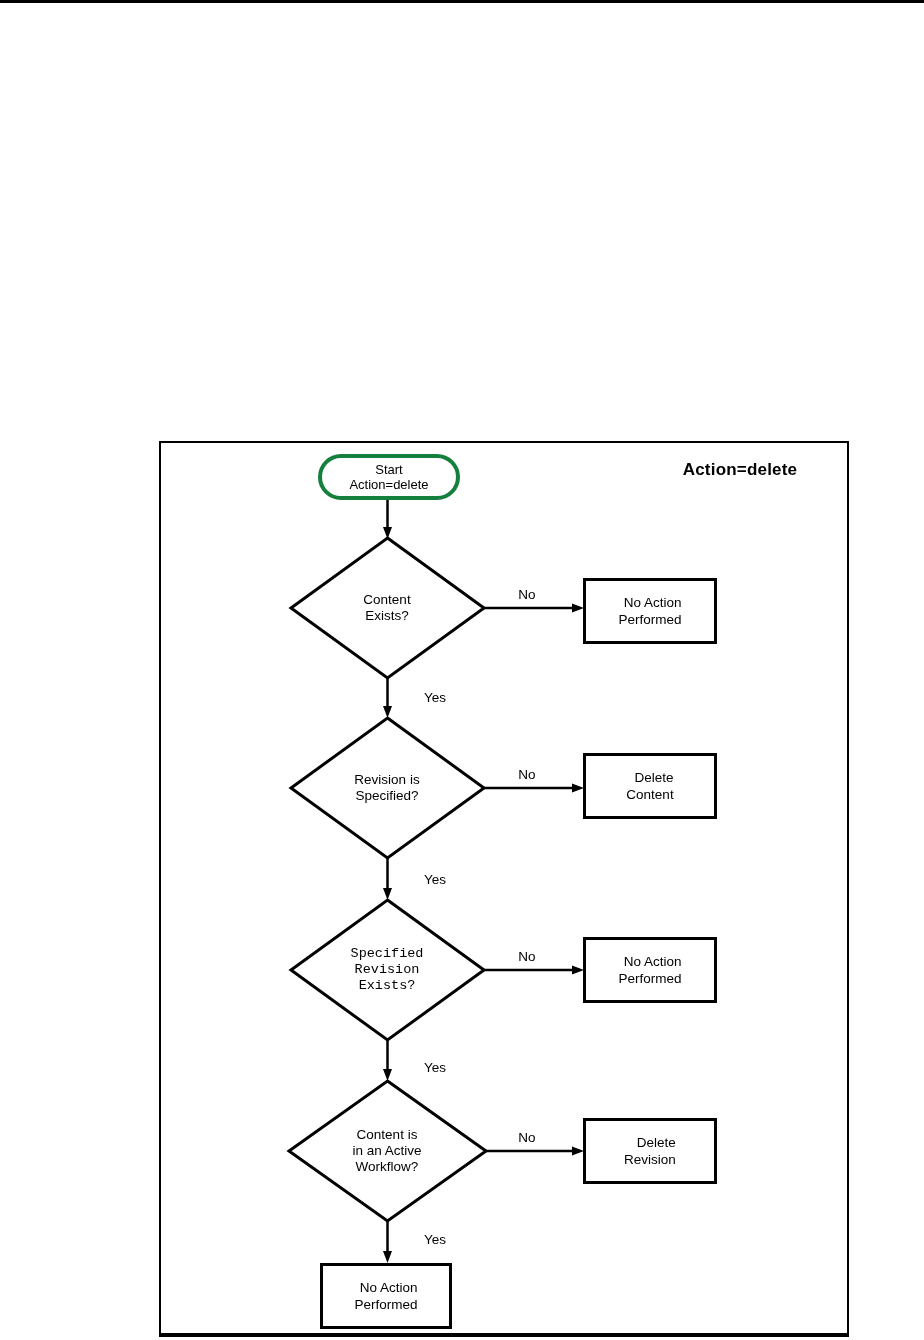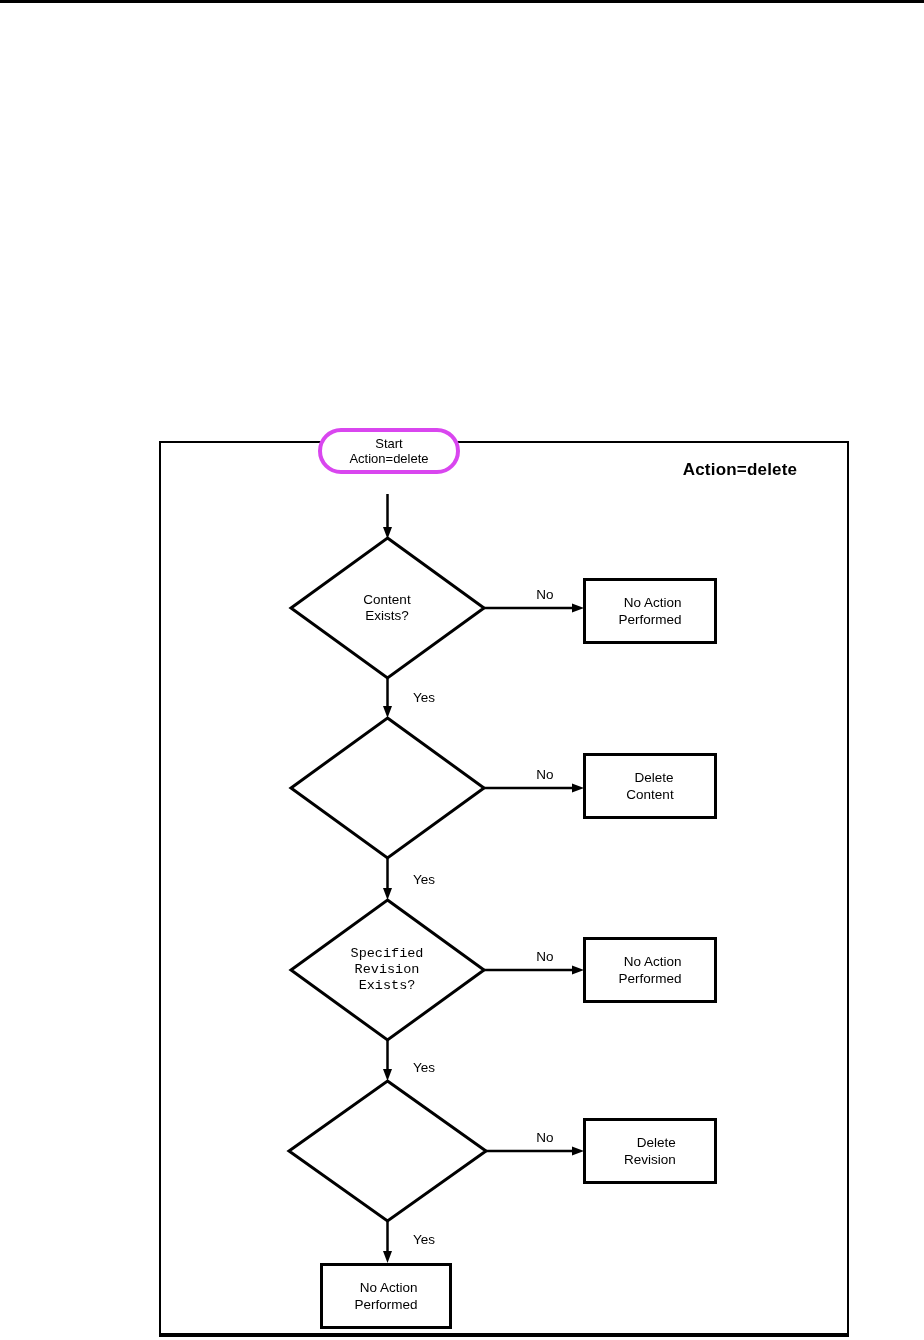--- a/index.html
+++ b/index.html
@@ -36,24 +36,24 @@
     position: absolute;
     left: 640px; top: 460px;
     width: 200px;
     text-align: center;
     font-size: 17px;
     font-weight: bold;
     letter-spacing: 0.2px;
   }
   .start-node {
     position: absolute;
-    left: 318px; top: 428px;
+    left: 318px; top: 454px;
     width: 142px; height: 46px;
     box-sizing: border-box;
-    border: 4px solid #d946ef;
+    border: 4px solid #15803d;
     border-radius: 23px;
     background: #ffffff;
     display: flex;
     align-items: center;
     justify-content: center;
     z-index: 3;
   }
   .start-node .node-text {
     font-size: 13px;
     line-height: 15px;
@@ -100,32 +100,32 @@
     z-index: 3;
   }
   .result-box .node-text, .end-node .node-text {
     font-size: 13.5px;
     line-height: 17px;
     text-align: right;
     white-space: pre-line;
   }
   .no-label {
     position: absolute;
-    left: 521px;
+    left: 503px;
     width: 48px; height: 17px;
     text-align: center;
     font-size: 13.5px;
     line-height: 17px;
     z-index: 3;
   }
   .yes-label {
     position: absolute;
     left: 402px;
     width: 44px; height: 17px;
-    text-align: center;
+    text-align: right;
     font-size: 13.5px;
     line-height: 17px;
     z-index: 3;
   }
   
   .dl-0 { top: 578px; }  .dl-1 { top: 758px; }  .dl-2 { top: 940px; font-family: Liberation Mono, monospace; }  .dl-3 { top: 1121px; }
   .rb-0 { top: 578px; }  .rb-1 { top: 753px; }  .rb-2 { top: 937px; }  .rb-3 { top: 1118px; }
   .nl-0 { top: 586px; }  .nl-1 { top: 766px; }  .nl-2 { top: 948px; }  .nl-3 { top: 1129px; }
   .yl-0 { top: 689px; }  .yl-1 { top: 871px; }  .yl-2 { top: 1059px; } .yl-3 { top: 1231px; }
 </style>
@@ -198,25 +198,34 @@
 
   <div class="start-node">
     <span class="node-text">Start
 Action=delete</span>
   </div>
 
   <div class="diamond-label dl-0">
     <span class="node-text">Content
 Exists?</span>
   </div>
+  <div class="diamond-label dl-1">
+    <span class="node-text">Revision is
+Specified?</span>
+  </div>
   <div class="diamond-label dl-2">
     <span class="node-text">Specified
 Revision
 Exists?</span>
   </div>
+  <div class="diamond-label dl-3">
+    <span class="node-text">Content is
+in an Active
+Workflow?</span>
+  </div>
 
   <div class="no-label nl-0">No</div>
   <div class="no-label nl-1">No</div>
   <div class="no-label nl-2">No</div>
   <div class="no-label nl-3">No</div>
 
   <div class="yes-label yl-0">Yes</div>
   <div class="yes-label yl-1">Yes</div>
   <div class="yes-label yl-2">Yes</div>
   <div class="yes-label yl-3">Yes</div>

